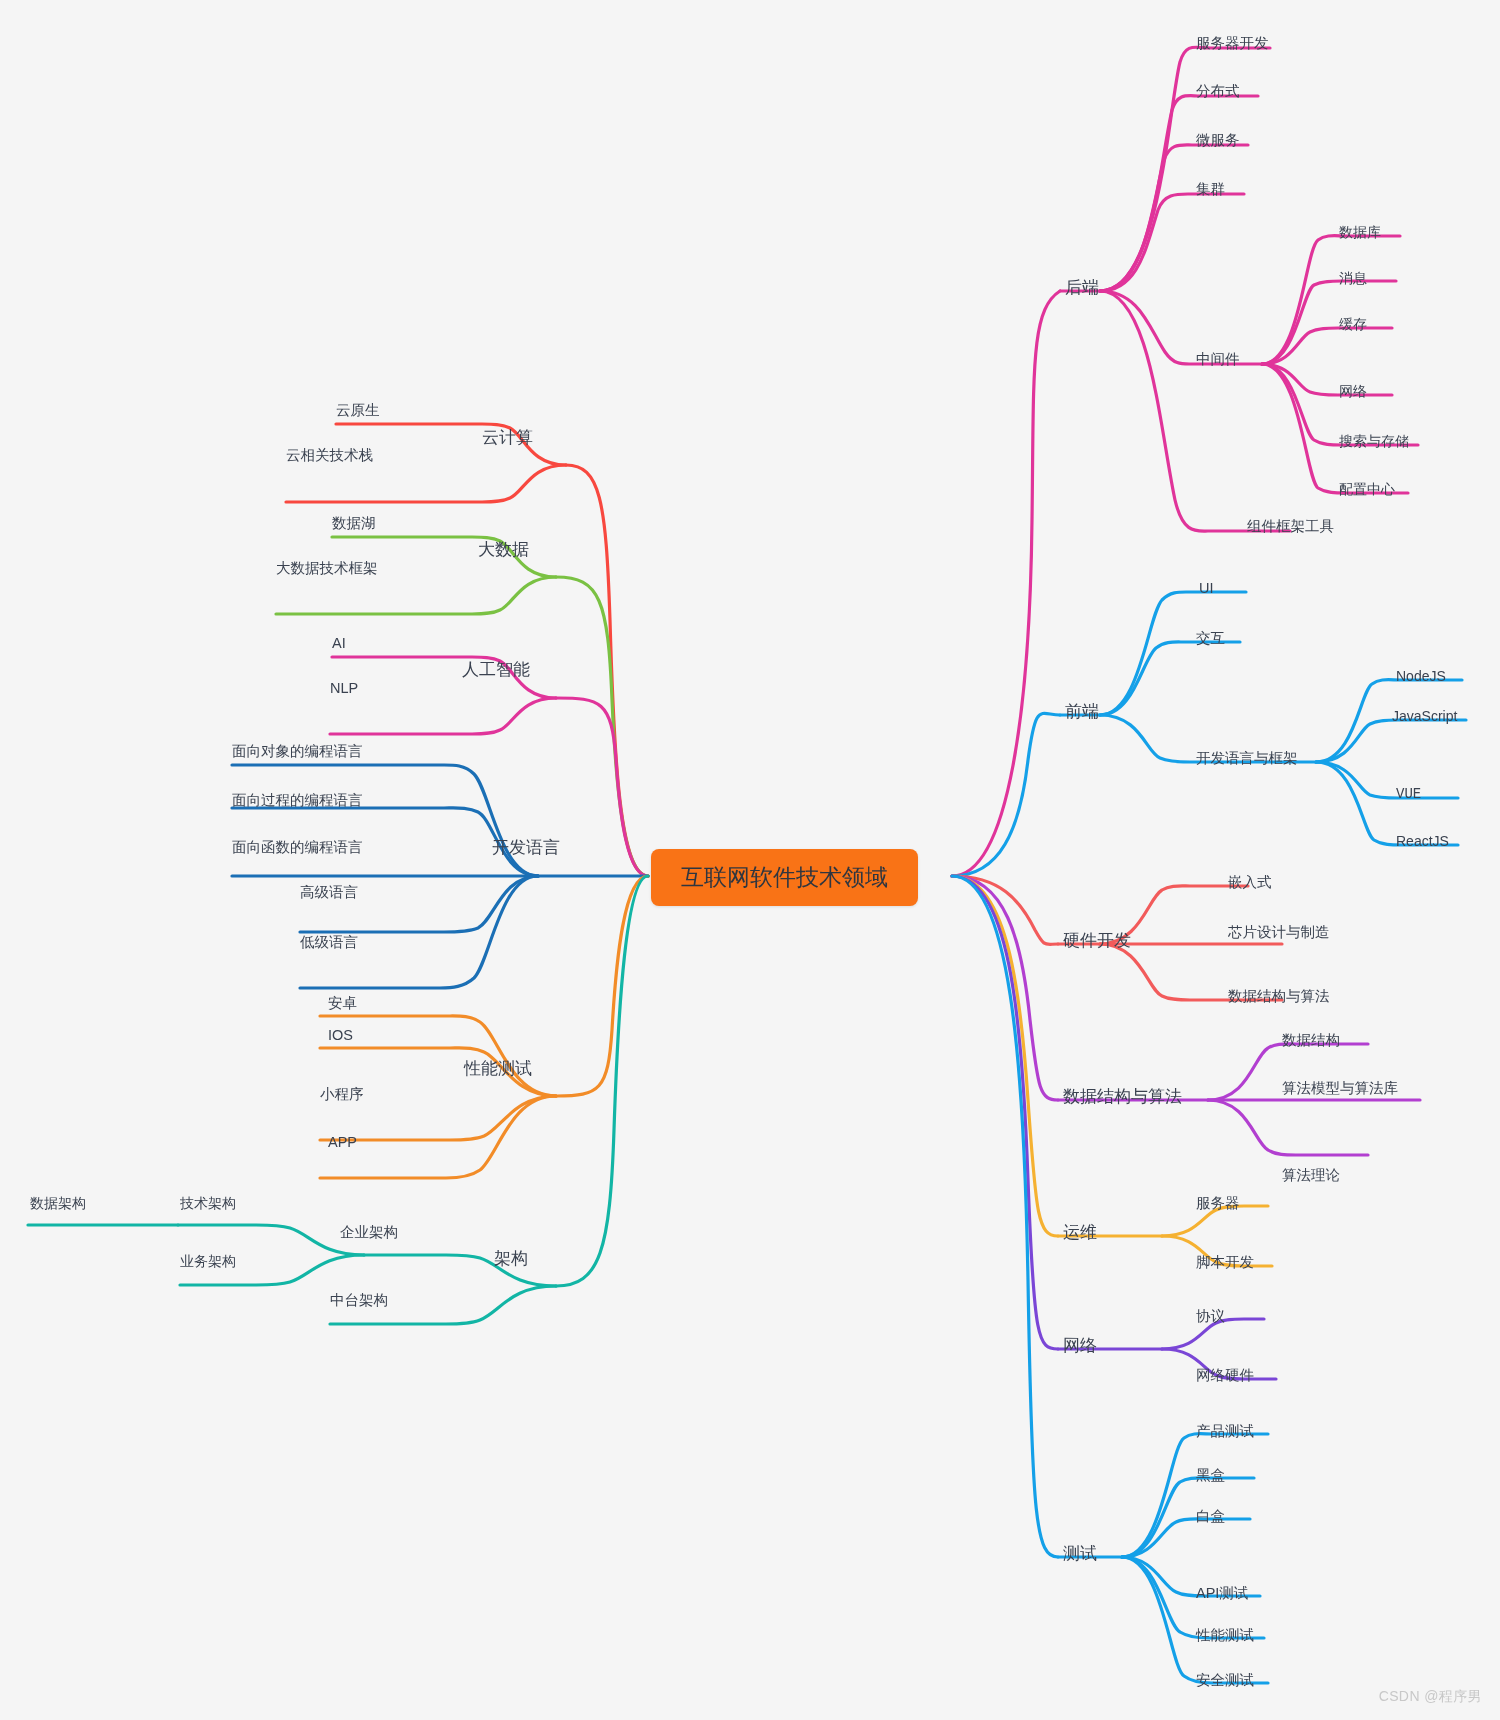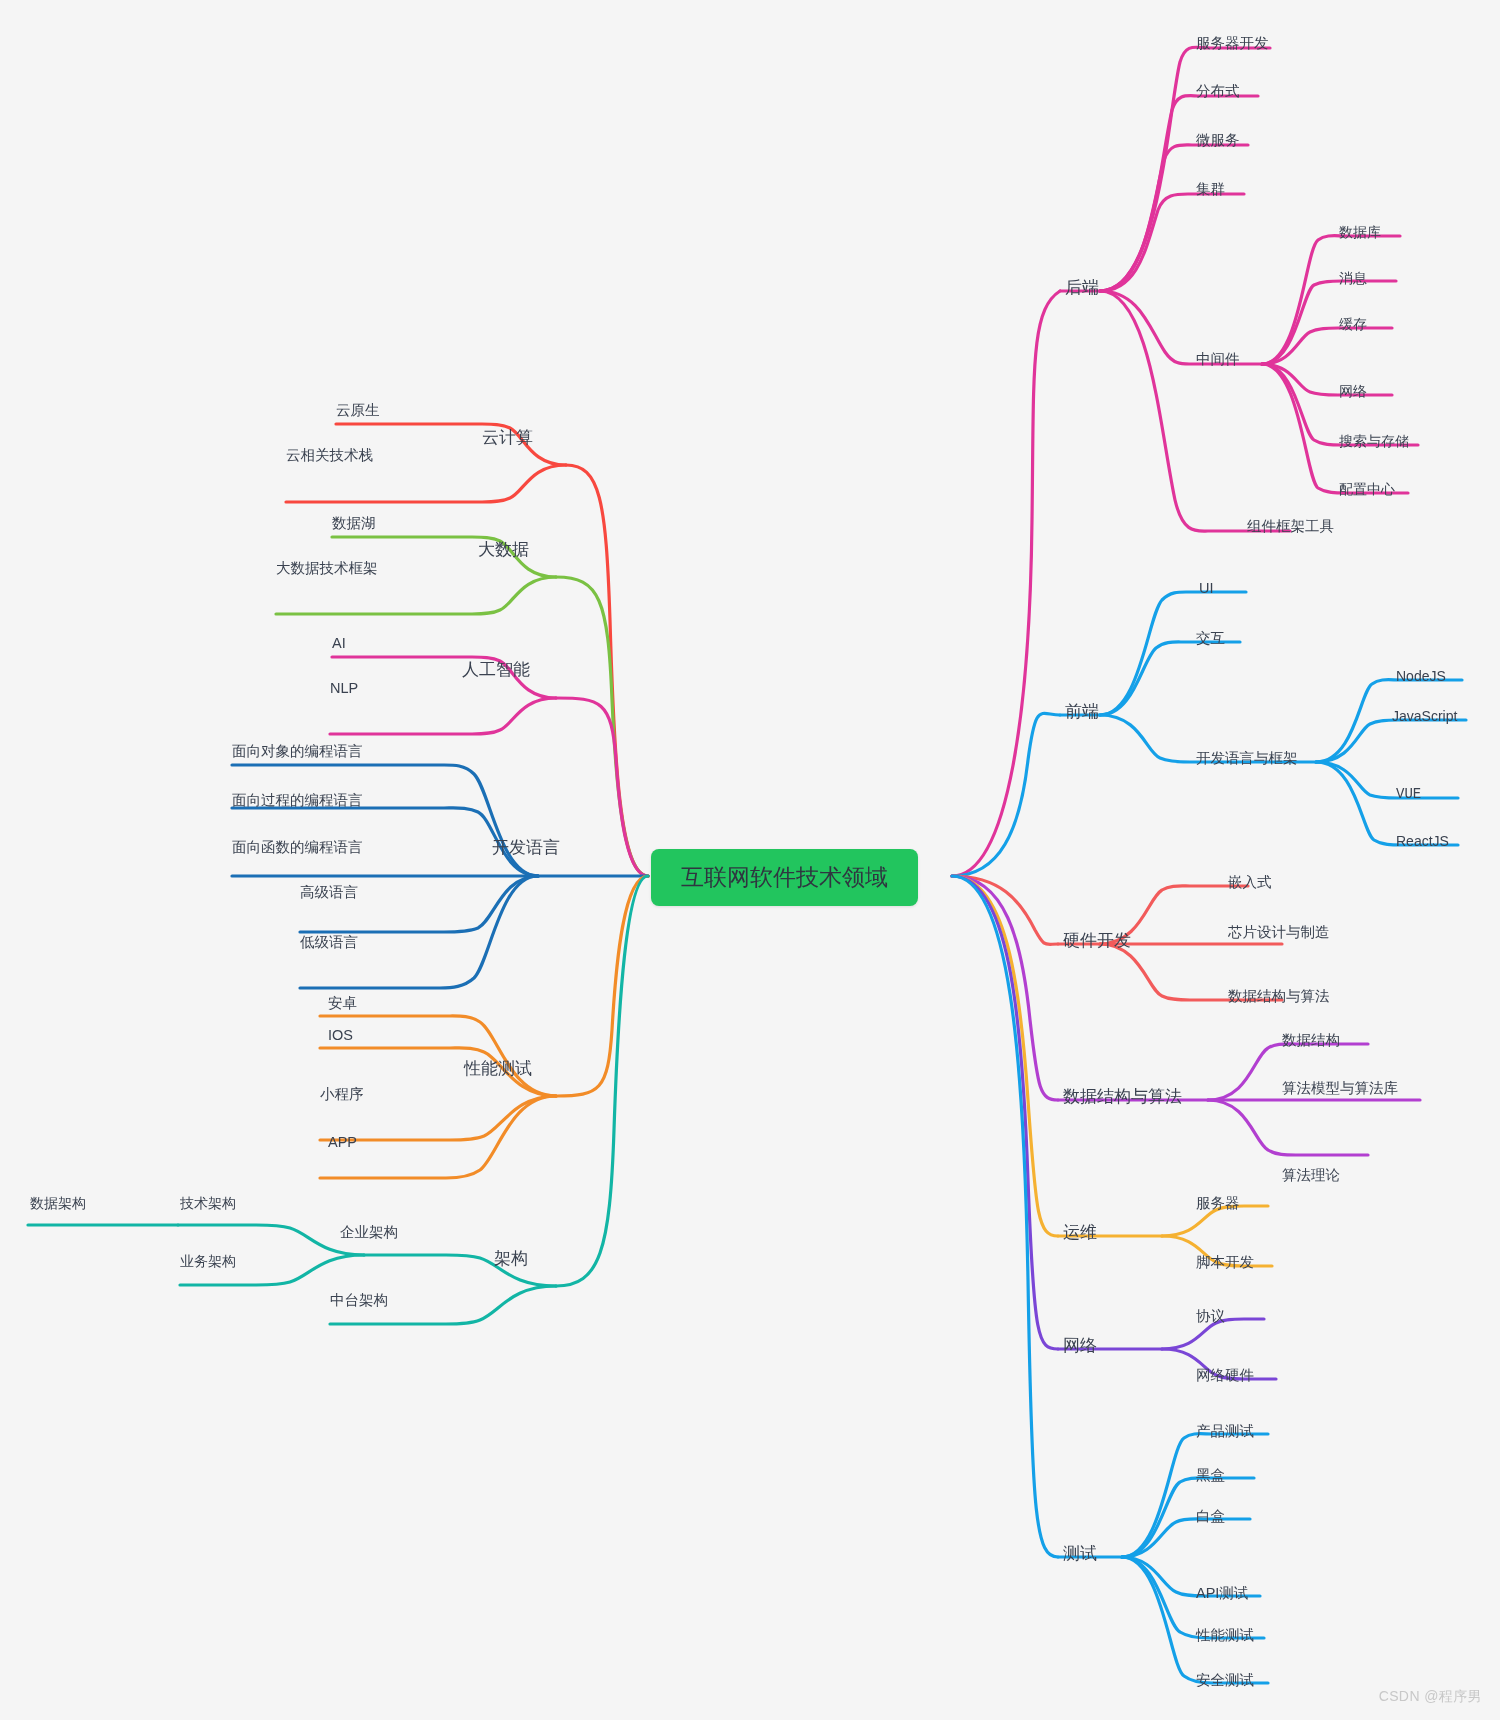--- a/index.html
+++ b/index.html
@@ -13,21 +13,21 @@
   #edges{position:absolute;left:0;top:0;width:1500px;height:1720px;}
   .node{
     position:absolute;
     color:#3a4250;
     white-space:nowrap;
     line-height:1;
     -webkit-font-smoothing:antialiased;
   }
   
   .central{
-    background:#22c55e;
+    background:#f97316;
     border-radius:8px;
     box-shadow:0 1px 3px rgba(0,0,0,.10);
     font-size:23px;
     padding:17px 30px;
     color:#2f3640;
   }
   .lvl1{font-size:17px;}
   .lvl2{font-size:14.5px;}
   .lvl3{font-size:14px;}
   .lvl4{font-size:14px;}

